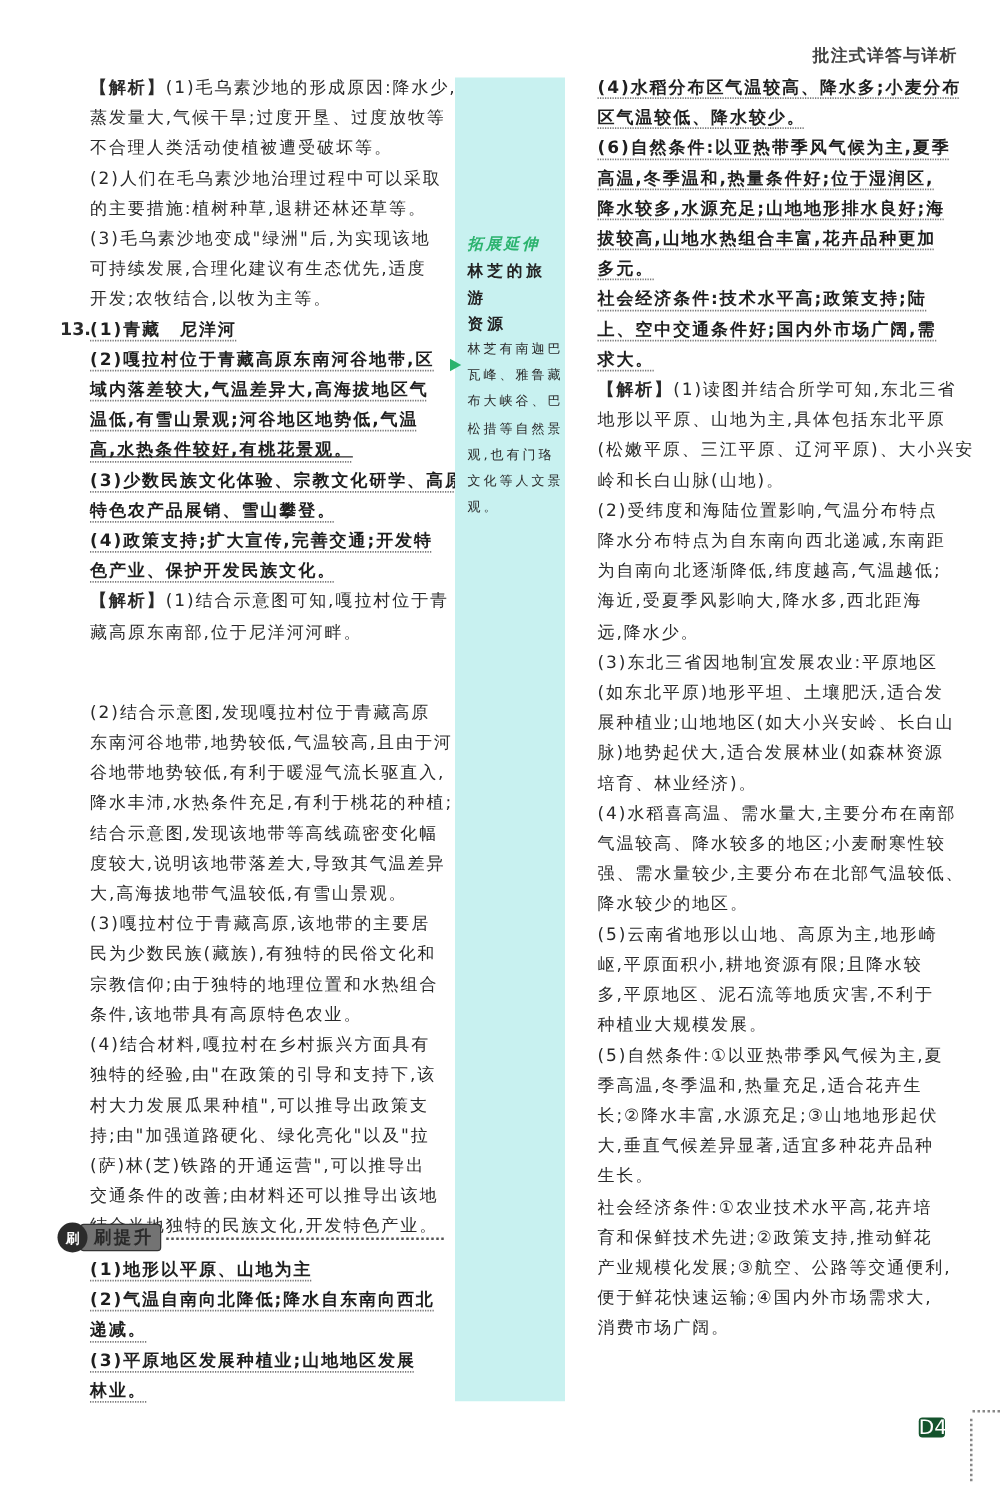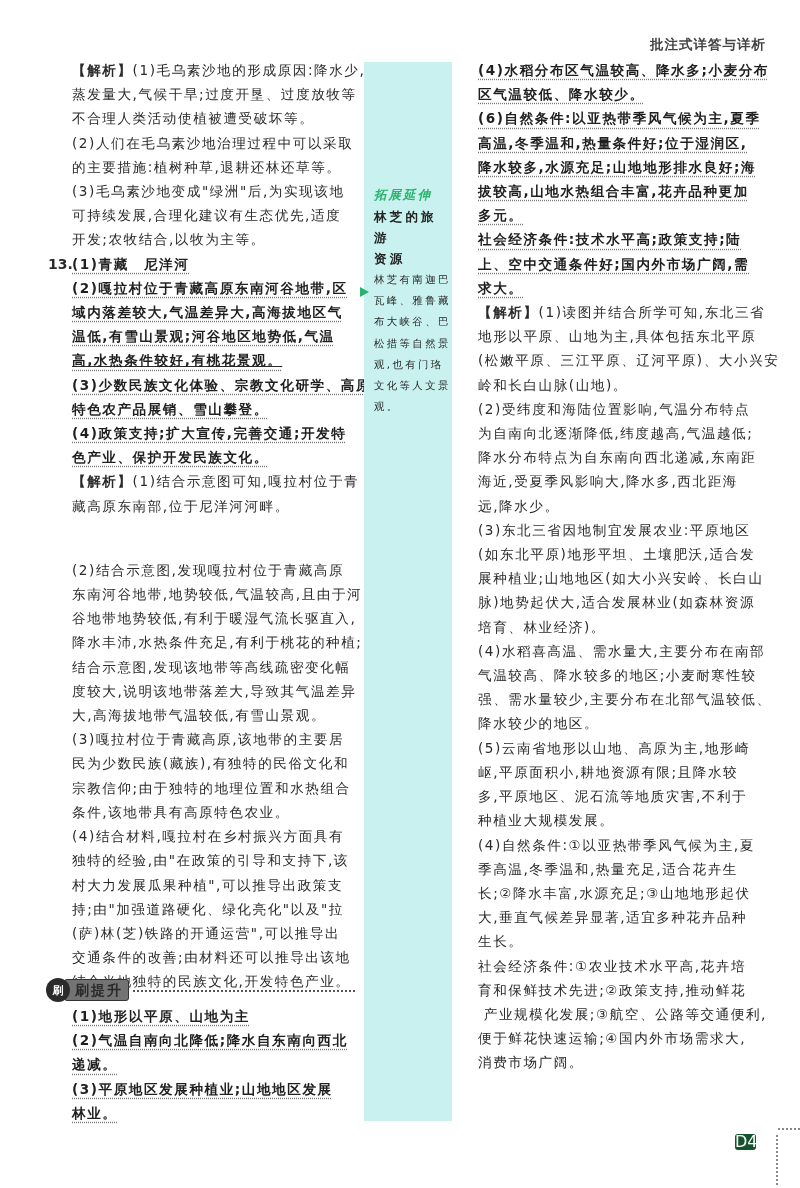--- a/index.html
+++ b/index.html
@@ -148,44 +148,44 @@
     <div class="line" style="position: relative;"><span class="ans">拔较高,山地水热组合丰富,花卉品种更加</span></div>
     <div class="line" style="position: relative;"><span class="ans">多元。</span></div>
     <div class="line" style="position: relative;"><span class="ans">社会经济条件:技术水平高;政策支持;陆</span></div>
     <div class="line" style="position: relative;"><span class="ans">上、空中交通条件好;国内外市场广阔,需</span></div>
     <div class="line" style="position: relative;"><span class="ans">求大。</span></div>
     <div class="line" style="position: relative;"><span class="bracket-label">【解析】</span><span>(1)读图并结合所学可知,东北三省</span></div>
     <div class="line" style="position: relative;"><span>地形以平原、山地为主,具体包括东北平原</span></div>
     <div class="line" style="position: relative;"><span>(松嫩平原、三江平原、辽河平原)、大小兴安</span></div>
     <div class="line" style="position: relative;"><span>岭和长白山脉(山地)。</span></div>
     <div class="line" style="position: relative;"><span>(2)受纬度和海陆位置影响,气温分布特点</span></div>
+    <div class="line" style="position: relative;"><span>降水分布特点为自东南向西北递减,东南距</span></div>
     <div class="line" style="position: relative;"><span>为自南向北逐渐降低,纬度越高,气温越低;</span></div>
-    <div class="line" style="position: relative;"><span>降水分布特点为自东南向西北递减,东南距</span></div>
     <div class="line" style="position: relative;"><span>海近,受夏季风影响大,降水多,西北距海</span></div>
     <div class="line" style="position: relative;"><span>远,降水少。</span></div>
     <div class="line" style="position: relative;"><span>(3)东北三省因地制宜发展农业:平原地区</span></div>
     <div class="line" style="position: relative;"><span>(如东北平原)地形平坦、土壤肥沃,适合发</span></div>
     <div class="line" style="position: relative;"><span>展种植业;山地地区(如大小兴安岭、长白山</span></div>
     <div class="line" style="position: relative;"><span>脉)地势起伏大,适合发展林业(如森林资源</span></div>
     <div class="line" style="position: relative;"><span>培育、林业经济)。</span></div>
     <div class="line" style="position: relative;"><span>(4)水稻喜高温、需水量大,主要分布在南部</span></div>
     <div class="line" style="position: relative;"><span>气温较高、降水较多的地区;小麦耐寒性较</span></div>
     <div class="line" style="position: relative;"><span>强、需水量较少,主要分布在北部气温较低、</span></div>
     <div class="line" style="position: relative;"><span>降水较少的地区。</span></div>
     <div class="line" style="position: relative;"><span>(5)云南省地形以山地、高原为主,地形崎</span></div>
     <div class="line" style="position: relative;"><span>岖,平原面积小,耕地资源有限;且降水较</span></div>
     <div class="line" style="position: relative;"><span>多,平原地区、泥石流等地质灾害,不利于</span></div>
     <div class="line" style="position: relative;"><span>种植业大规模发展。</span></div>
-    <div class="line" style="position: relative;"><span>(4)自然条件:①以亚热带季风气候为主,夏</span></div>
+    <div class="line" style="position: relative;"><span>(5)自然条件:①以亚热带季风气候为主,夏</span></div>
     <div class="line" style="position: relative;"><span>季高温,冬季温和,热量充足,适合花卉生</span></div>
     <div class="line" style="position: relative;"><span>长;②降水丰富,水源充足;③山地地形起伏</span></div>
     <div class="line" style="position: relative;"><span>大,垂直气候差异显著,适宜多种花卉品种</span></div>
     <div class="line" style="position: relative;"><span>生长。</span></div>
     <div class="line" style="position: relative;"><span>社会经济条件:①农业技术水平高,花卉培</span></div>
     <div class="line" style="position: relative;"><span>育和保鲜技术先进;②政策支持,推动鲜花</span></div>
-    <div class="line" style="position: relative; text-align: right;"><span>产业规模化发展;③航空、公路等交通便利,</span></div>
+    <div class="line" style="position: relative;"><span>产业规模化发展;③航空、公路等交通便利,</span></div>
     <div class="line" style="position: relative;"><span>便于鲜花快速运输;④国内外市场需求大,</span></div>
     <div class="line" style="position: relative;"><span>消费市场广阔。</span></div>
   </div>
 
 <div class="page-num">D45</div>
 <div class="page-dots-h"></div>
 <div class="page-dots-v"></div>
 
 </body></html>

